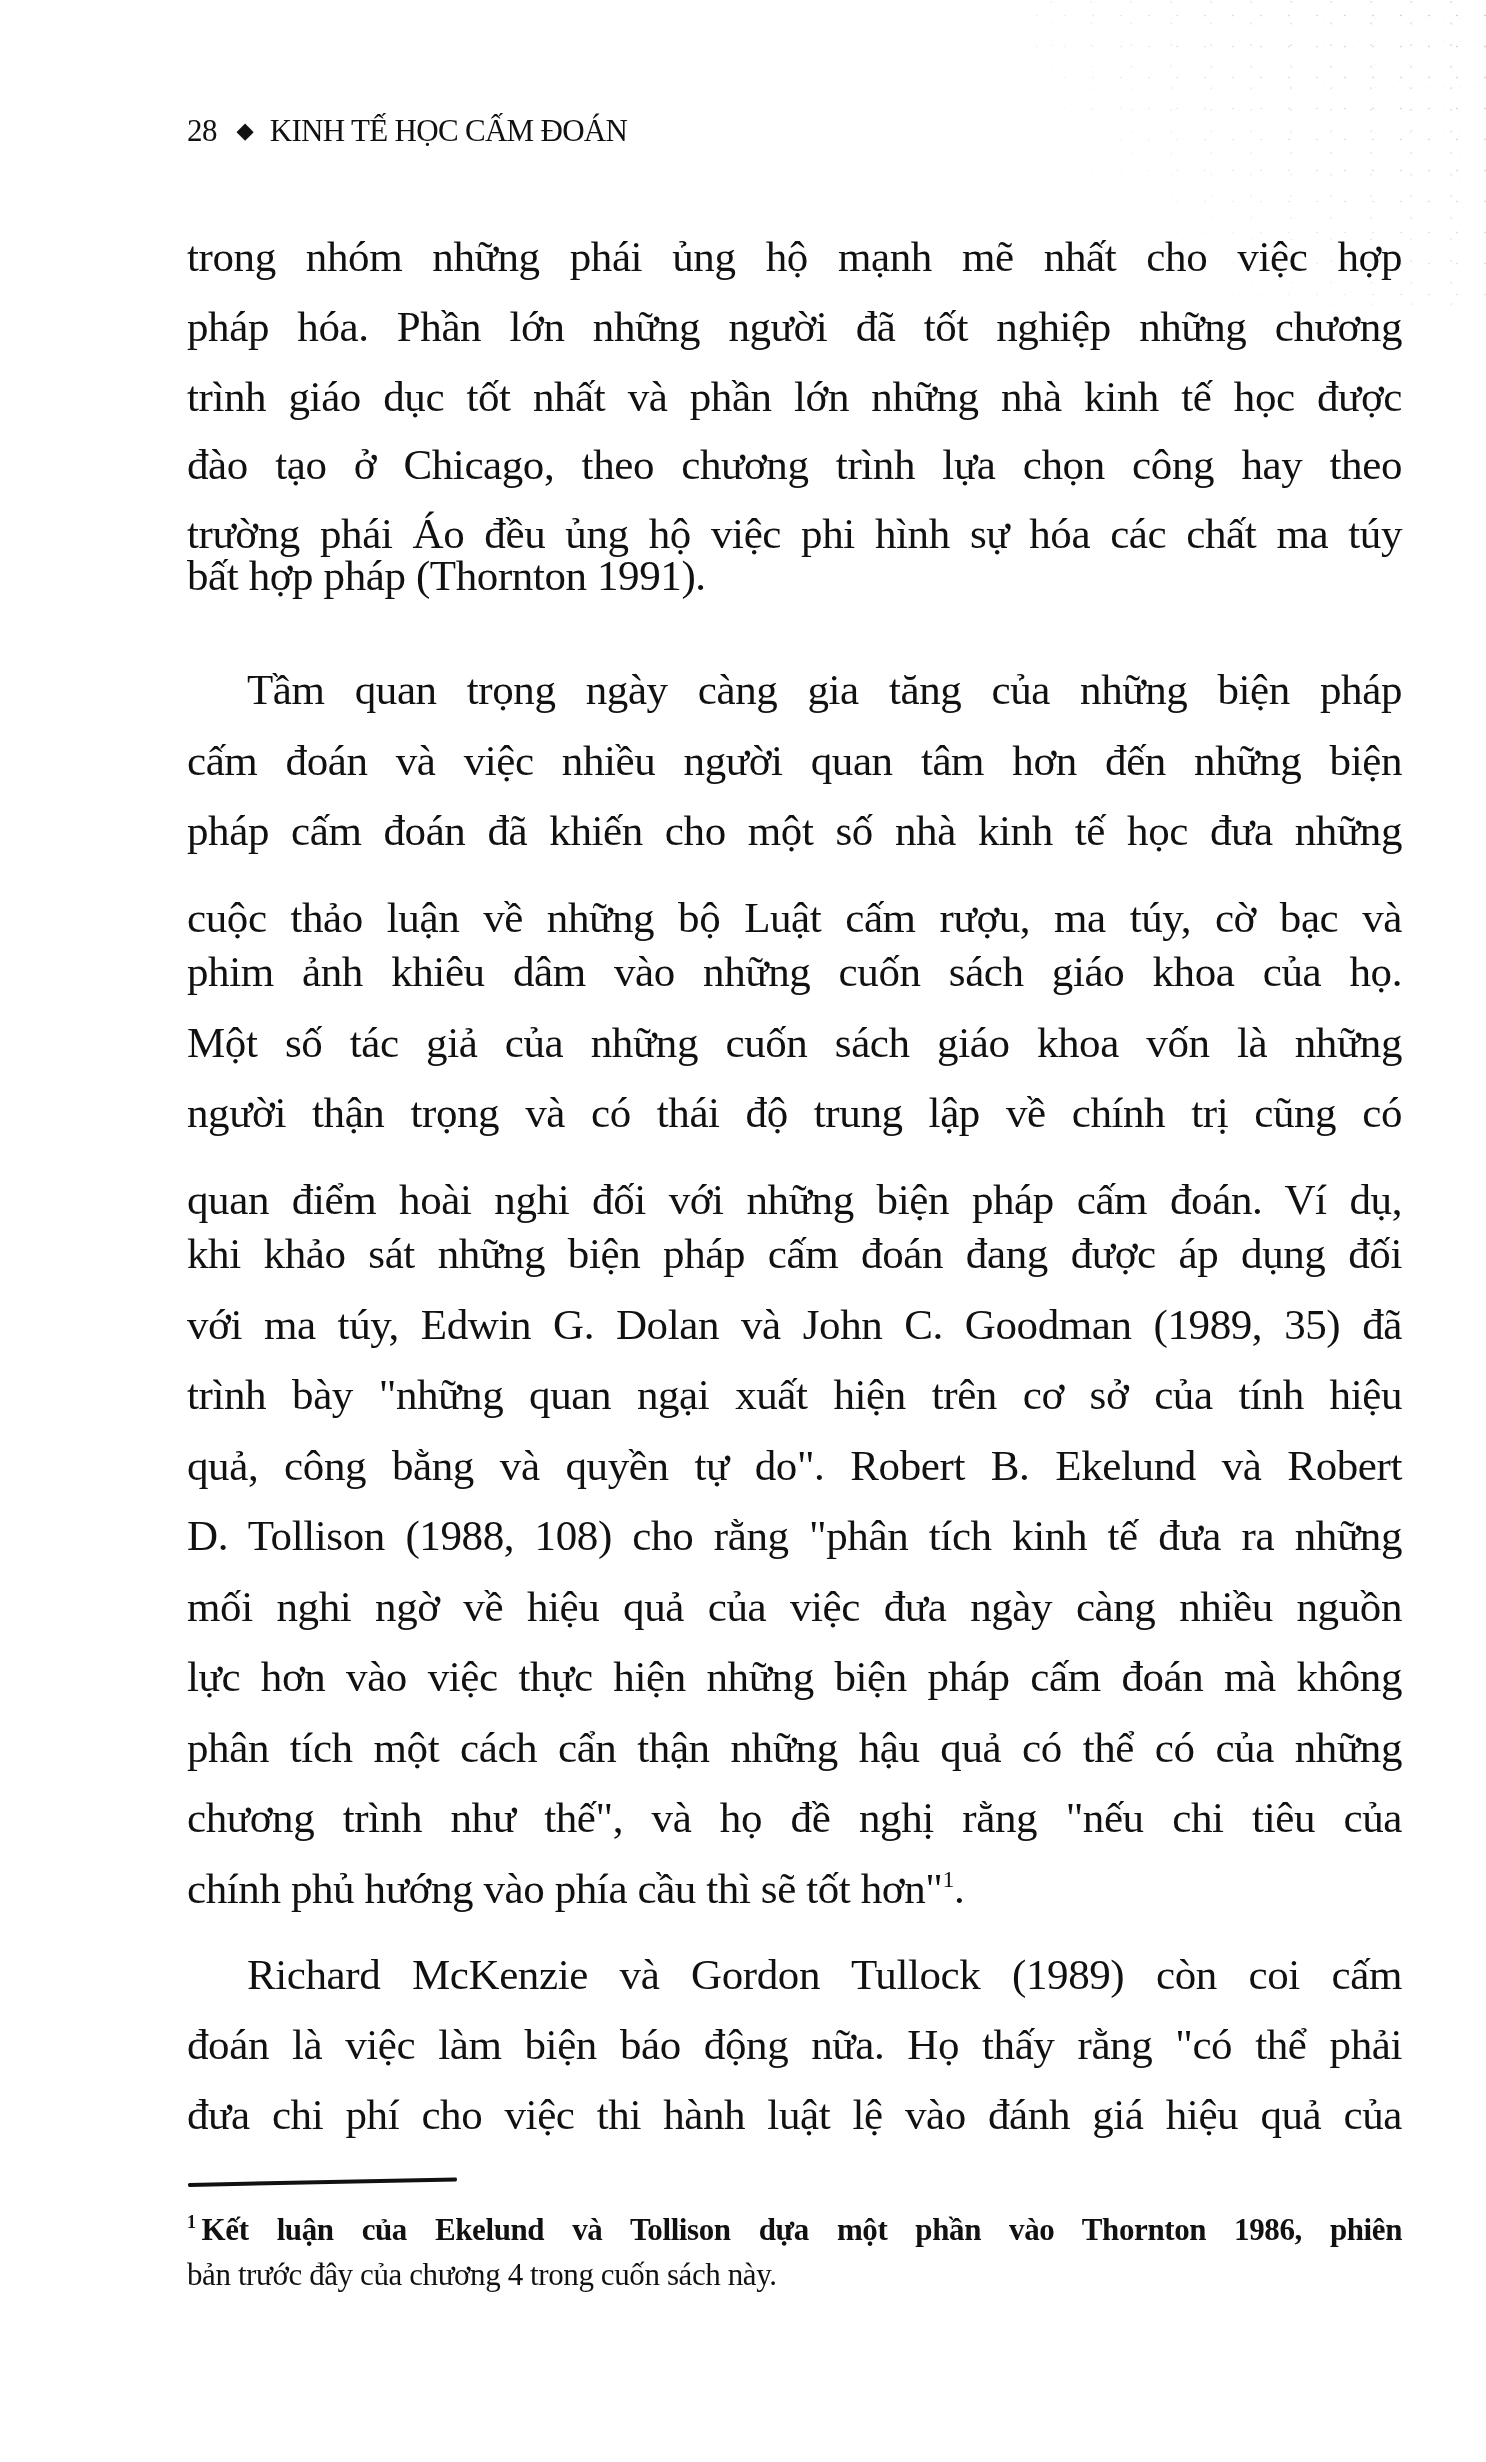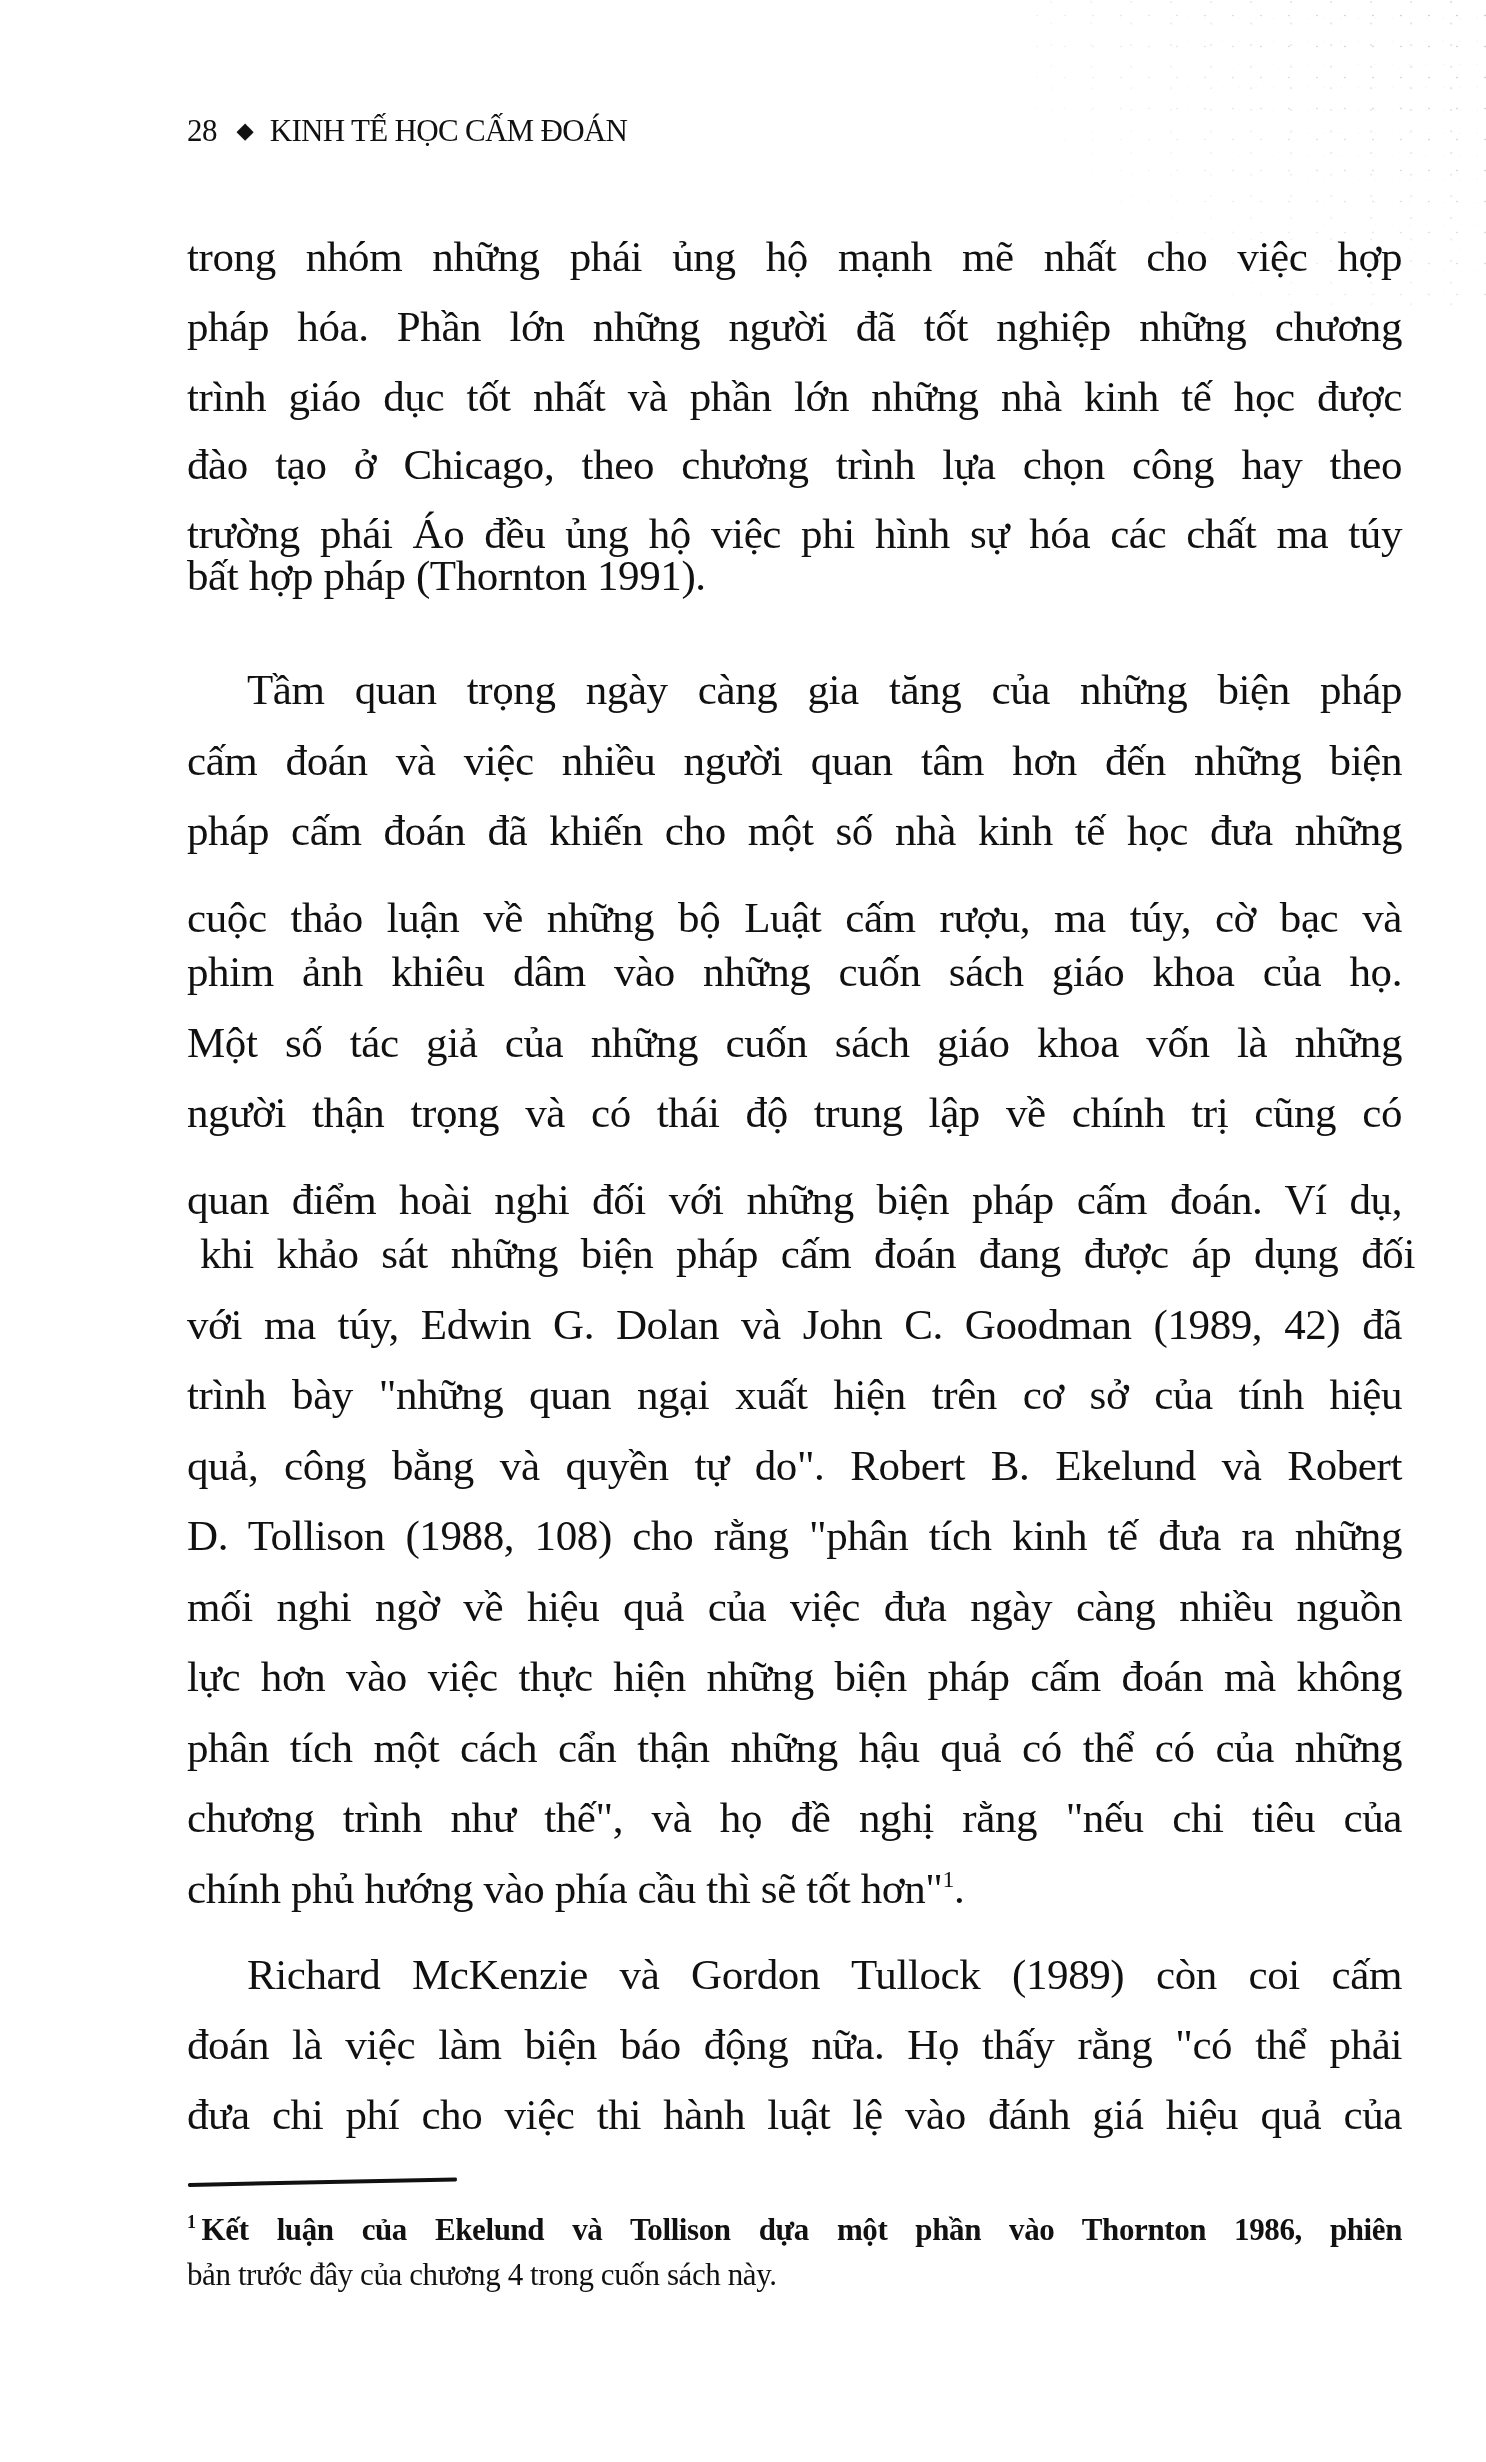--- a/index.html
+++ b/index.html
@@ -143,22 +143,22 @@
 
   <div class="body-text" style="top:0;">
     <div class="line indent" style="top:664px;">Tầm quan trọng ngày càng gia tăng của những biện pháp</div>
     <div class="line" style="top:735px;">cấm đoán và việc nhiều người quan tâm hơn đến những biện</div>
     <div class="line" style="top:805px;">pháp cấm đoán đã khiến cho một số nhà kinh tế học đưa những</div>
     <div class="line" style="top:876px;margin-top:16px;">cuộc thảo luận về những bộ Luật cấm rượu, ma túy, cờ bạc và</div>
     <div class="line" style="top:946px;">phim ảnh khiêu dâm vào những cuốn sách giáo khoa của họ.</div>
     <div class="line" style="top:1017px;">Một số tác giả của những cuốn sách giáo khoa vốn là những</div>
     <div class="line" style="top:1087px;">người thận trọng và có thái độ trung lập về chính trị cũng có</div>
     <div class="line" style="top:1158px;margin-top:16px;">quan điểm hoài nghi đối với những biện pháp cấm đoán. Ví dụ,</div>
-    <div class="line" style="top:1228px;margin-left:13px;">khi khảo sát những biện pháp cấm đoán đang được áp dụng đối</div>
-    <div class="line" style="top:1299px;">với ma túy, Edwin G. Dolan và John C. Goodman (1989, 42) đã</div>
+    <div class="line" style="top:1228px;">khi khảo sát những biện pháp cấm đoán đang được áp dụng đối</div>
+    <div class="line" style="top:1299px;">với ma túy, Edwin G. Dolan và John C. Goodman (1989, 35) đã</div>
     <div class="line" style="top:1369px;">trình bày "những quan ngại xuất hiện trên cơ sở của tính hiệu</div>
     <div class="line" style="top:1440px;">quả, công bằng và quyền tự do". Robert B. Ekelund và Robert</div>
     <div class="line" style="top:1510px;">D. Tollison (1988, 108) cho rằng "phân tích kinh tế đưa ra những</div>
     <div class="line" style="top:1581px;">mối nghi ngờ về hiệu quả của việc đưa ngày càng nhiều nguồn</div>
     <div class="line" style="top:1651px;">lực hơn vào việc thực hiện những biện pháp cấm đoán mà không</div>
     <div class="line" style="top:1722px;">phân tích một cách cẩn thận những hậu quả có thể có của những</div>
     <div class="line" style="top:1792px;">chương trình như thế", và họ đề nghị rằng "nếu chi tiêu của</div>
     <div class="line last" style="top:1863px;"><span>chính phủ hướng vào phía cầu thì sẽ tốt hơn"</span><sup class="fn">1</sup><span>.</span></div>
   </div>
 

